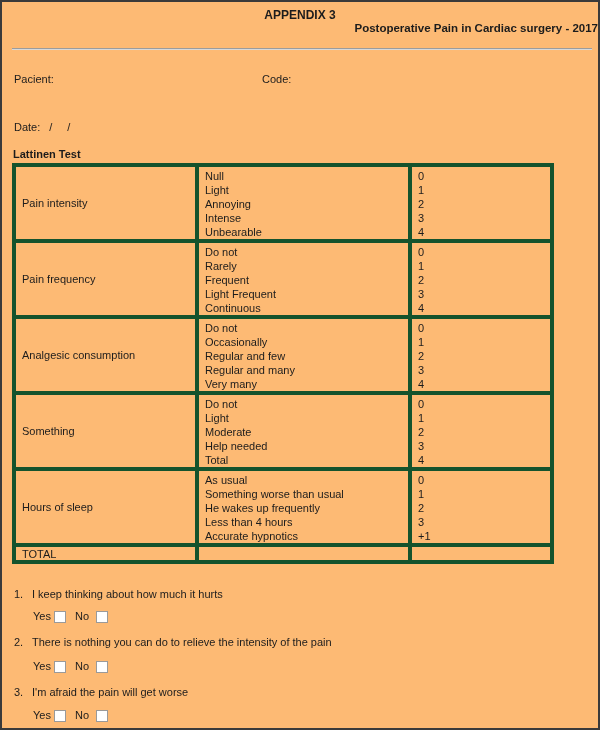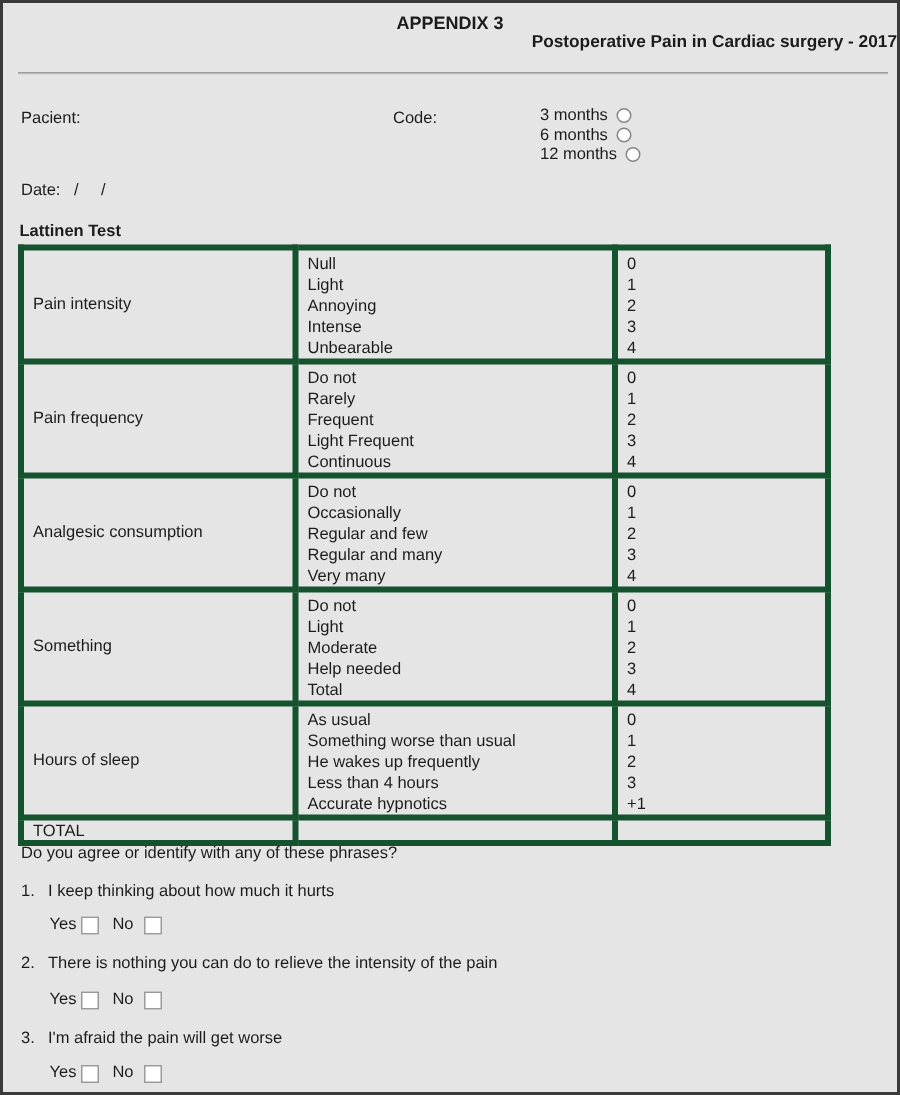--- a/index.html
+++ b/index.html
@@ -7,21 +7,21 @@
   body {
     width: 600px; height: 730px;
     font-family: "Liberation Sans", "DejaVu Sans", sans-serif;
     color: #1c1c1c;
     position: relative;
   }
   .page {
     position: absolute; top: 0; left: 0;
     width: 600px; height: 730px;
     border: 2px solid #3a3a3a;
-    background: #e5e5e5;
+    background: #fdba74;
     overflow: hidden;
   }
   .abs { position: absolute; }
   .txt { font-size: 11px; line-height: 13px; white-space: nowrap; }
   .bold { font-weight: bold; }
 
   
   .header { top: 7px; left: 0; width: 100%; text-align: center; }
   .h1 { font-size: 12px; font-weight: bold; line-height: 13px; }
   .h2 { font-size: 11.5px; font-weight: bold; line-height: 13px; text-align: right; }
@@ -75,34 +75,20 @@
 
   <div class="abs header">
     <div class="h1">APPENDIX 3</div>
     <div class="h2">Postoperative Pain in Cardiac surgery - 2017</div>
   </div>
   <div class="abs rule"></div>
 
   <div class="abs txt" style="top:71px;left:12px">Pacient:</div>
   <div class="abs txt" style="top:71px;left:260px">Code:</div>
 
-  <div class="abs code-options">
-    <div class="code-opt">
-      <span class="lbl">3 months</span>
-      <span class="radio"></span>
-    </div>
-    <div class="code-opt">
-      <span class="lbl">6 months</span>
-      <span class="radio"></span>
-    </div>
-    <div class="code-opt">
-      <span class="lbl">12 months</span>
-      <span class="radio"></span>
-    </div>
-  </div>
 
   <div class="abs txt date-row">
     <span>Date:</span>
     <span class="s1">/</span>
     <span class="s2">/</span>
   </div>
 
   <div class="abs txt bold" style="top:146px;left:11px">Lattinen Test</div>
 
   <table class="lt">
@@ -198,21 +184,20 @@
         </td>
       </tr>
       <tr class="total-row">
         <td class="cat">TOTAL</td>
         <td></td>
         <td></td>
       </tr>
     </tbody>
   </table>
 
-  <div class="abs txt" style="top:561px;left:12px">Do you agree or identify with any of these phrases?</div>
 
   <div class="abs txt q" style="top:586px;left:12px">
     <span class="qnum">1.</span>
     <span>I keep thinking about how much it hurts</span>
   </div>
   <div class="abs txt yn" style="top:608px;left:31px">
     <span class="ylab">Yes</span>
     <span class="cb"></span>
     <span class="nlab">No</span>
     <span class="cb"></span>

